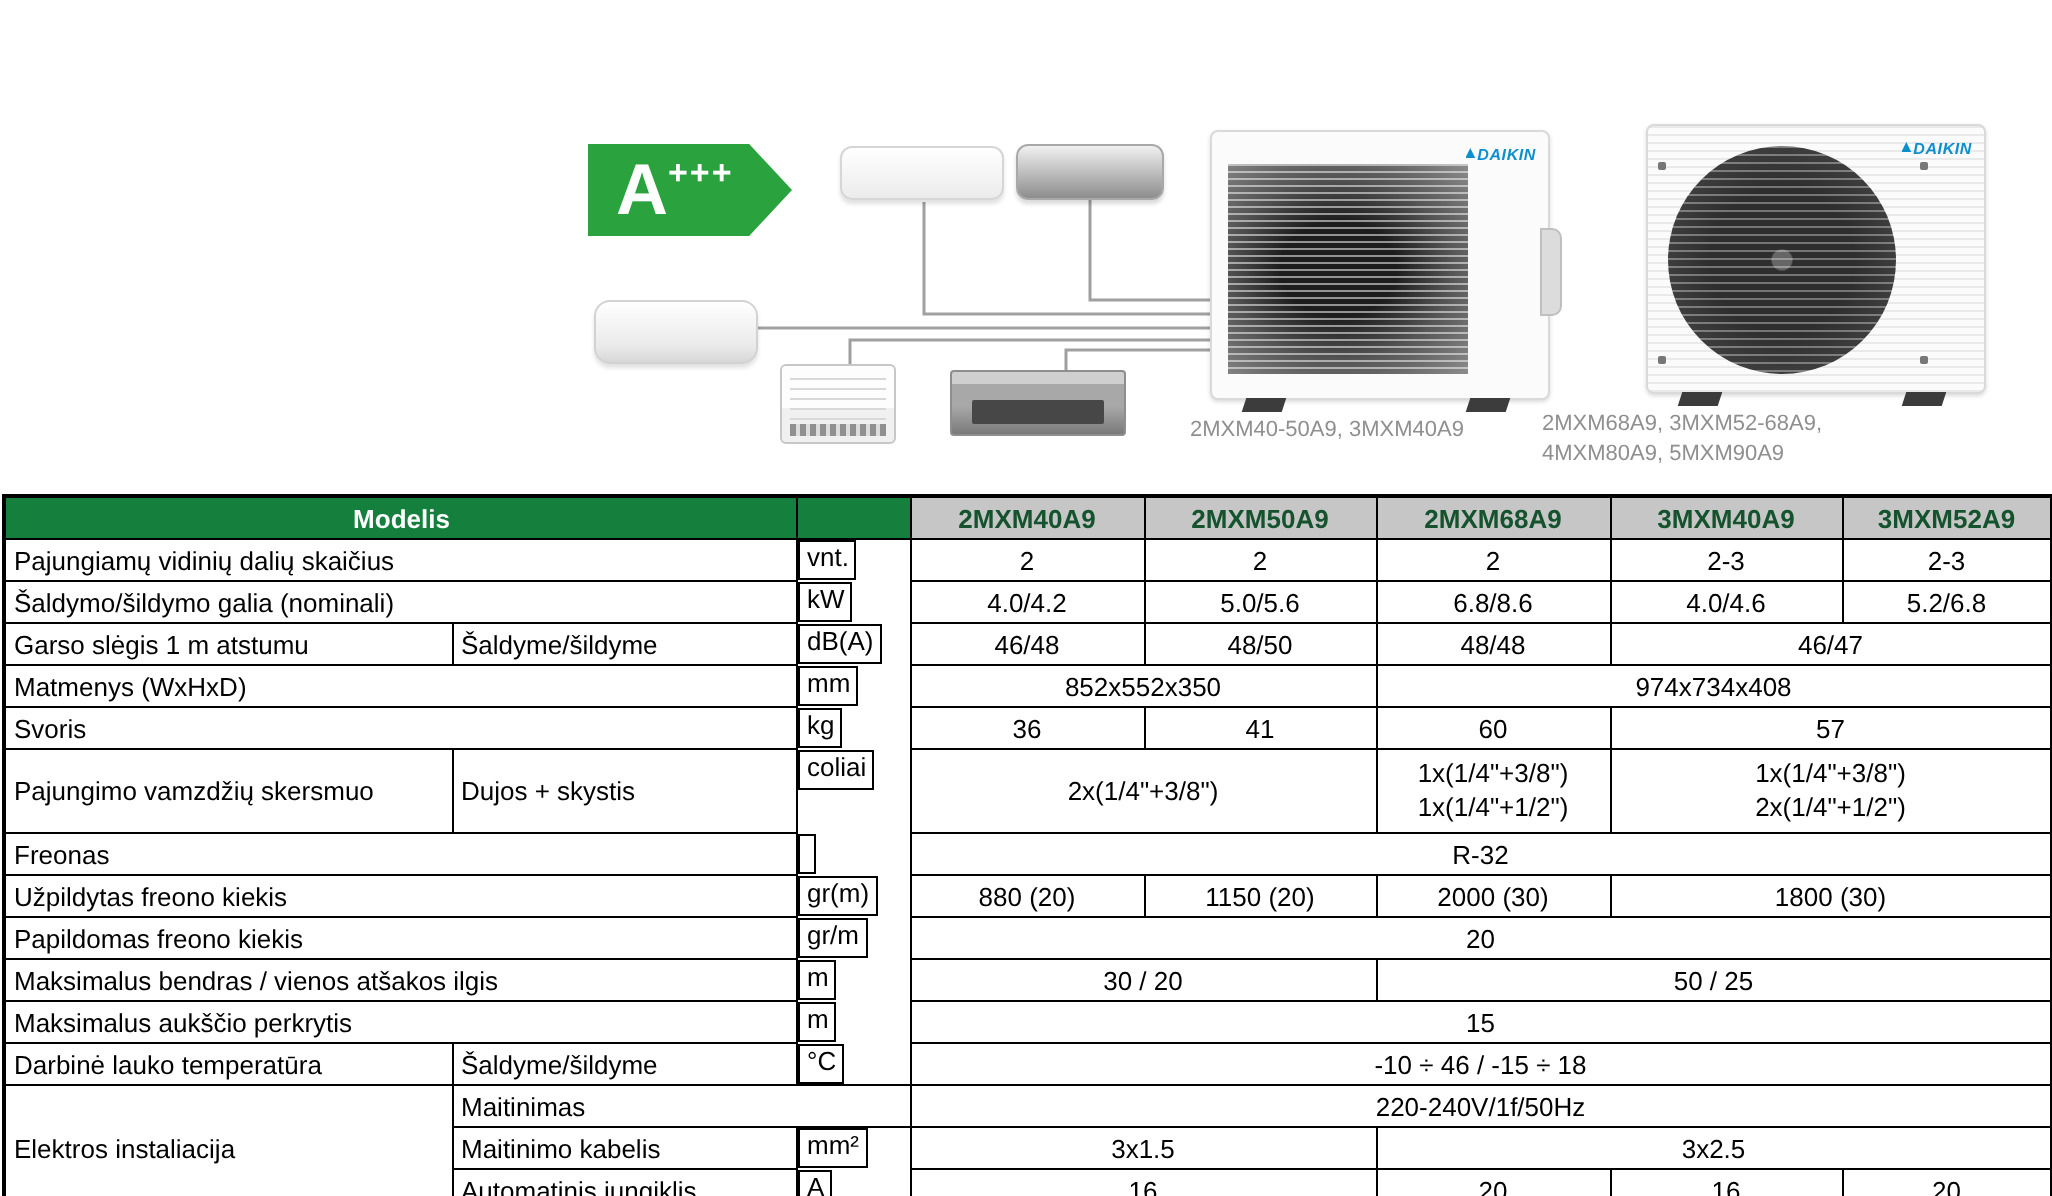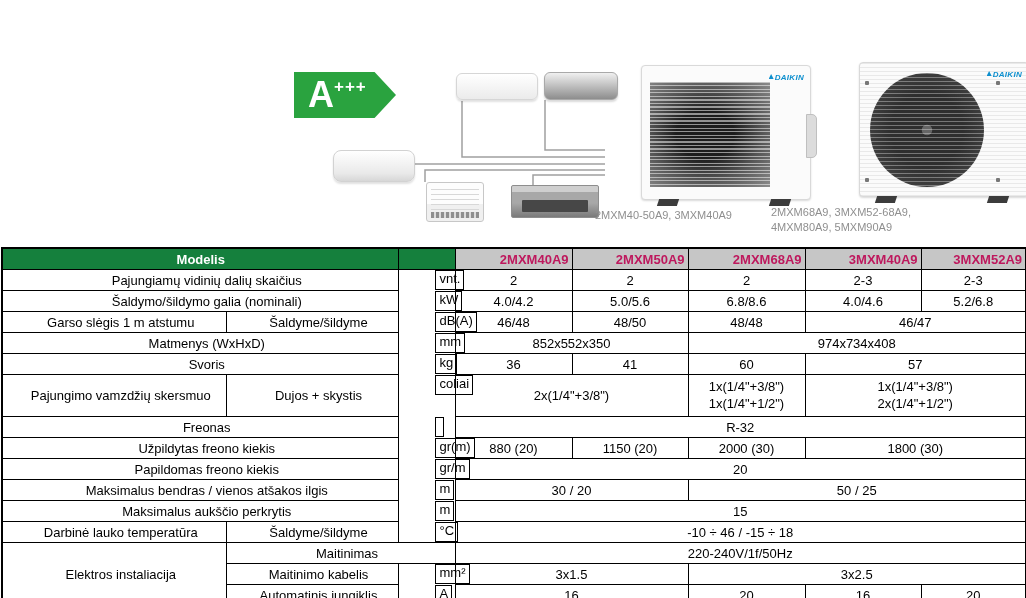--- a/index.html
+++ b/index.html
@@ -13,21 +13,21 @@
   
   #figure{position:absolute;left:0;top:48px;width:1026px;height:200px;}
   #figure svg.wires{position:absolute;left:0;top:-48px;width:1026px;height:248px;}
 
   .energy-arrow{position:absolute;left:294px;top:24px;width:102px;height:46px;background:#2aa33f;
     clip-path:polygon(0 0,79% 0,100% 50%,79% 100%,0 100%);
     display:flex;align-items:center;color:#fff;font-weight:bold;}
   .energy-arrow .big{font-size:36px;line-height:1;margin-left:14px;}
   .energy-arrow .sup{font-size:17px;line-height:1;position:relative;top:-9px;letter-spacing:1px;}
 
-  .unit{position:absolute;box-sizing:border-box;margin-left:36px;}
+  .unit{position:absolute;box-sizing:border-box;}
   .wall-white-top{left:420px;top:25px;width:82px;height:27px;border-radius:6px;
     background:linear-gradient(#ffffff,#ebebeb);border:1px solid #d6d6d6;box-shadow:0 2px 2px rgba(0,0,0,.12);}
   .wall-silver{left:508px;top:24px;width:74px;height:28px;border-radius:6px;
     background:linear-gradient(180deg,#f0f0f0 0%,#c4c4c4 45%,#8d8d8d 100%);border:1px solid #a9a9a9;box-shadow:0 2px 2px rgba(0,0,0,.15);}
   .wall-white-left{left:297px;top:102px;width:82px;height:32px;border-radius:8px;
     background:linear-gradient(#ffffff,#e9e9e9 75%,#d7d7d7);border:1px solid #d2d2d2;box-shadow:0 2px 2px rgba(0,0,0,.12);}
   .floor-console{left:390px;top:134px;width:58px;height:40px;border:1px solid #c7c7c7;border-radius:3px;
     background:linear-gradient(#fdfdfd 0 55%,#f0f0f0 55%);}
   .floor-console .louvers{position:absolute;left:4px;right:4px;top:6px;height:22px;
     background:repeating-linear-gradient(to bottom,#d8d8d8 0 1px,transparent 1px 5px);}
@@ -58,26 +58,26 @@
 
   .caption{position:absolute;font-size:11px;color:#8f8f8f;line-height:1.35;}
   .caption-a{left:595px;top:160px;width:190px;}
   .caption-b{left:771px;top:157px;width:190px;}
 
   
   #spec-table{position:absolute;left:1px;top:247px;width:1024px;border-collapse:collapse;
     table-layout:fixed;border:2px solid #000;font-size:13px;}
   #spec-table td{border:1px solid #000;padding:0 3px;height:20px;vertical-align:middle;
     overflow:hidden;white-space:nowrap;}
-  #spec-table td.lbl{text-align:center;padding-left:16px;}
+  #spec-table td.lbl{text-align:left;padding-left:4px;}
   #spec-table td.unit{text-align:right;padding-left:4px;}
   #spec-table td.val{text-align:center;}
   #spec-table td.two{white-space:pre-line;line-height:1.3;}
   #spec-table td.hdrL{background:#15803d;color:#fff;font-weight:bold;text-align:center;padding-left:4px;}
-  #spec-table td.hdrM{background:#c6c6c6;color:#be185d;font-weight:bold;text-align:right;}
+  #spec-table td.hdrM{background:#c6c6c6;color:#14532d;font-weight:bold;text-align:center;}
 </style>
 </head>
 <body>
 
 <div id="page">
 
 
   <div id="figure">
 
     <svg class="wires">

